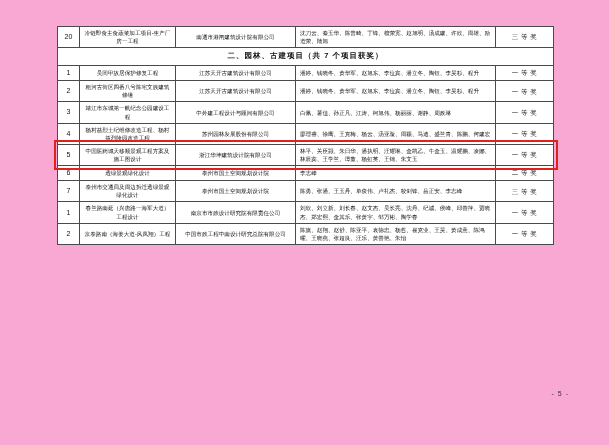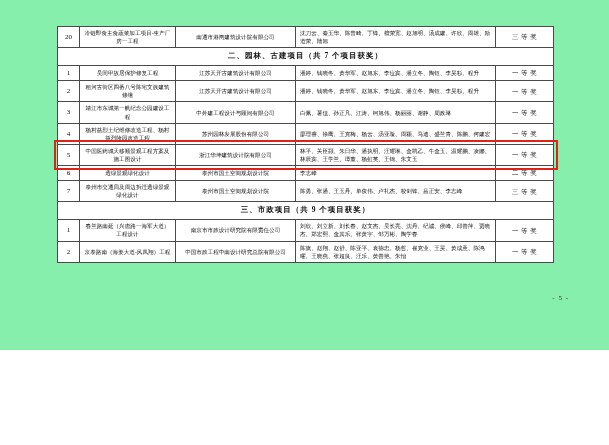--- a/index.html
+++ b/index.html
@@ -11,23 +11,22 @@
     width: 609px;
     height: 445px;
     font-family: "Liberation Sans", sans-serif;
     position: relative;
     overflow: hidden;
   }
   .page {
     position: absolute;
     left: 0; top: 0;
     width: 609px;
-    height: 350px;
-    background: #86efac;
-    font-family: Liberation Serif, serif;
+    height: 445px;
+    background: #f9a8d4;
   }
   .doc-table {
     position: absolute;
     left: 57px;
     top: 26px;
     width: 496px;
     border-collapse: collapse;
     table-layout: fixed;
     background: #ffffff;
   }
@@ -168,23 +167,20 @@
       </tr>
 
       <tr>
         <td class="num">7</td>
         <td class="name">泰州市交通局及周边拆迁透绿景观绿化设计</td>
         <td class="unit">泰州市国土空间规划设计院</td>
         <td class="people">陈勇、张潘、王玉丹、单俊伟、卢礼杰、校剑锋、吕正安、李志峰</td>
         <td class="award">三 等 奖</td>
       </tr>
 
-      <tr>
-        <td class="section" colspan="5">三、市政项目（共 9 个项目获奖）</td>
-      </tr>
 
       <tr>
         <td class="num">1</td>
         <td class="name">春兰路南延（兴唐路一海军大道）工程设计</td>
         <td class="unit">南京市市政设计研究院有限责任公司</td>
         <td class="people">刘欣、刘立新、刘长春、赵文杰、吴长亮、沈丹、纪诚、侯峰、邱善萍、贾晓杰、郑宏熙、金其乐、张黄宇、邹万彬、陶学春</td>
         <td class="award">一 等 奖</td>
       </tr>
 
       <tr>

